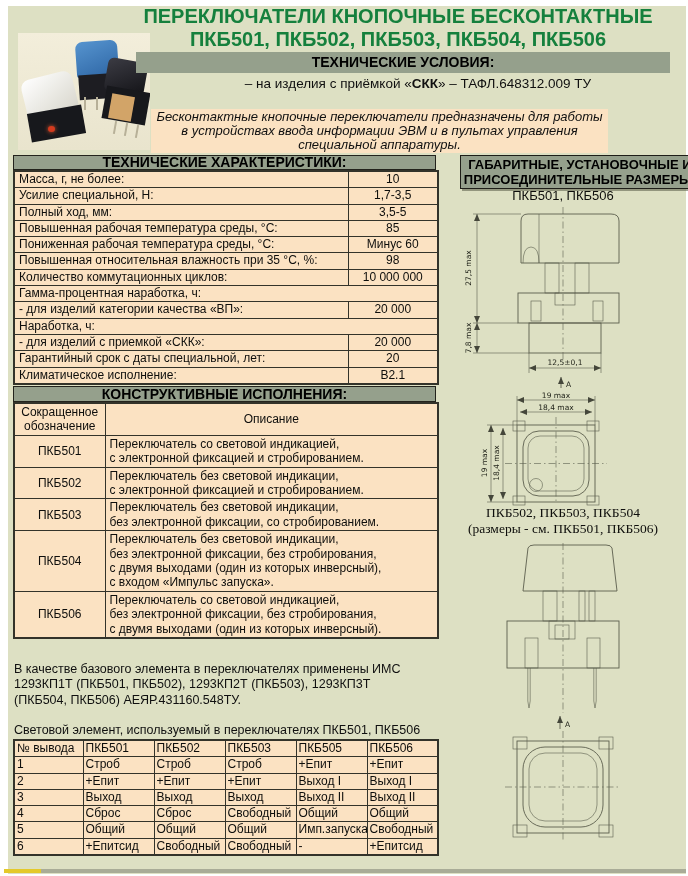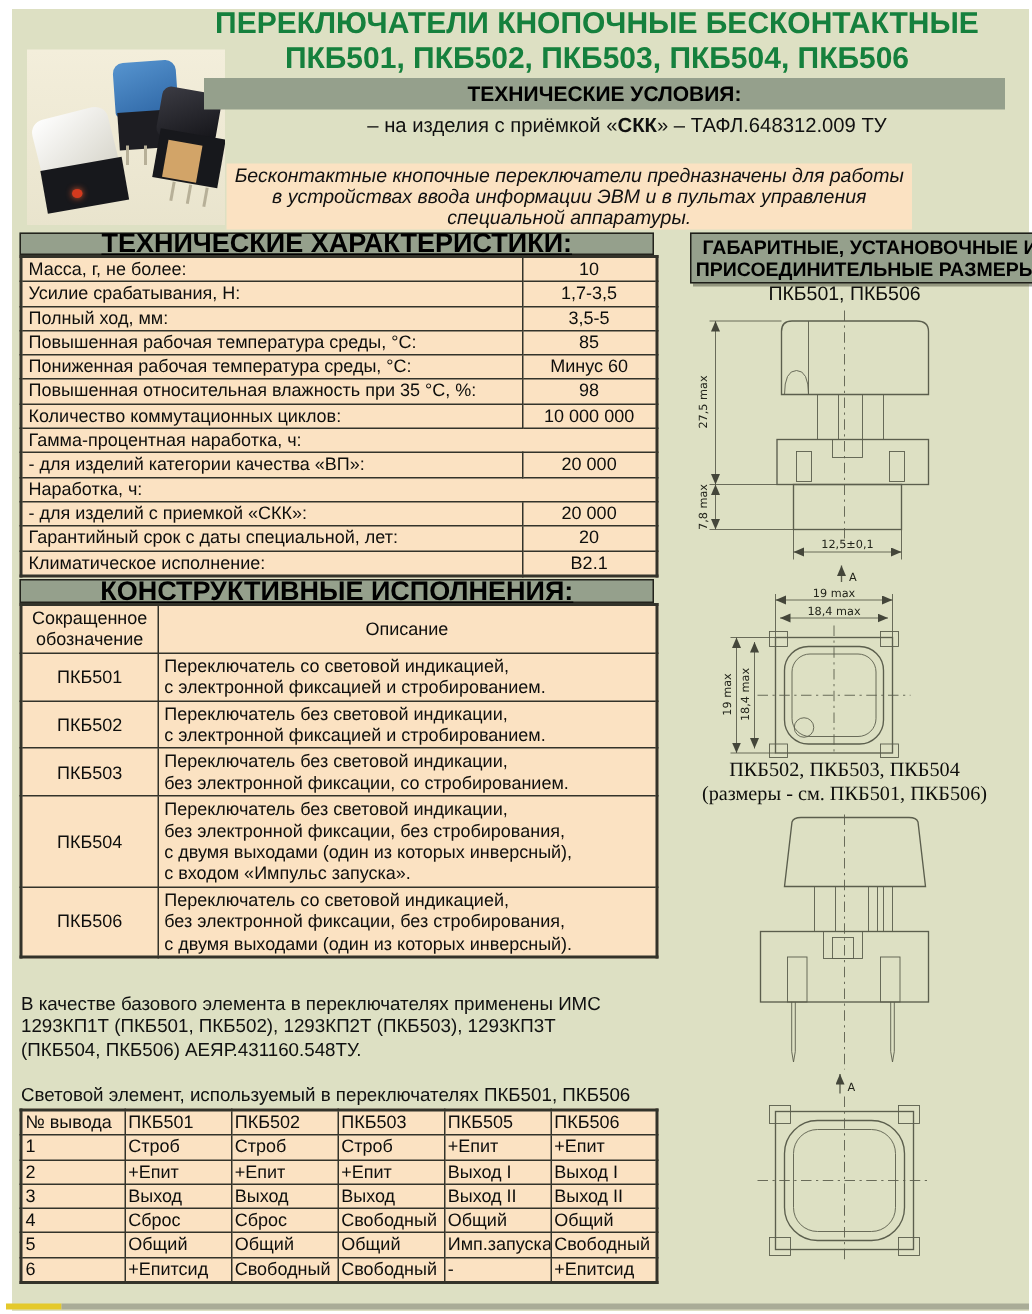--- a/index.html
+++ b/index.html
@@ -23,21 +23,21 @@
   .base-blue{left:61px;top:41px;width:39px;height:25px;background:#1d1d22;transform:rotate(-4deg);}
   .cap-white{left:6px;top:42px;width:52px;height:44px;background:linear-gradient(150deg,#ffffff,#d5d3c8);border-radius:9px;transform:rotate(-14deg);}
   .base-white{left:11px;top:76px;width:55px;height:29px;background:#17181c;transform:rotate(-10deg);}
   .led-red{left:30px;top:93px;width:7px;height:6px;background:#d43a1e;border-radius:50%;box-shadow:0 0 4px #e4582f;}
   .cap-black{left:88px;top:27px;width:40px;height:34px;background:linear-gradient(150deg,#3c3c44,#121216);border-radius:6px;transform:rotate(10deg);}
   .base-black{left:86px;top:56px;width:44px;height:33px;background:#17181c;transform:rotate(10deg);}
   .pcb-tan{left:92px;top:62px;width:23px;height:25px;background:#d2a468;transform:rotate(10deg);}
   .pin{width:2px;height:13px;background:#b7b098;}
 
   
-  .sec-bar{left:13px;width:421px;border:1.5px solid #23231c;font-size:18px;text-decoration:underline;}
+  .sec-bar{left:13px;width:421px;border:1.5px solid #23231c;font-size:14px;}
   #tech-bar{top:155px;height:13px;line-height:13px;}
   #constr-bar{top:386px;height:14px;line-height:14px;}
   table{position:absolute;border-collapse:collapse;table-layout:fixed;background:#fbe2c2;
         font-size:12px;color:#0e0e0c;border:2px solid #33332a;}
   td{border:1px solid #33332a;padding:0 4px;overflow:hidden;}
   #tech-table{left:13px;top:170px;width:424px;}
   #tech-table td{line-height:15.3px;}
   #tech-table td:nth-child(2){text-align:center;}
   #constr-table{left:13px;top:402px;width:424px;}
   #constr-table td{line-height:14.4px;padding:1px 4px;text-align:center;}
@@ -107,21 +107,21 @@
     <colgroup>
         <col style="width:334px">
         <col style="width:90px">
       </colgroup>
     <tbody>
         <tr>
           <td>Масса, г, не более:</td>
           <td>10</td>
         </tr>
         <tr>
-          <td>Усилие срабатывания, Н:</td>
+          <td>Усилие специальной, Н:</td>
           <td>1,7-3,5</td>
         </tr>
         <tr>
           <td>Полный ход, мм:</td>
           <td>3,5-5</td>
         </tr>
         <tr>
           <td>Повышенная рабочая температура среды, °С:</td>
           <td>85</td>
         </tr>

